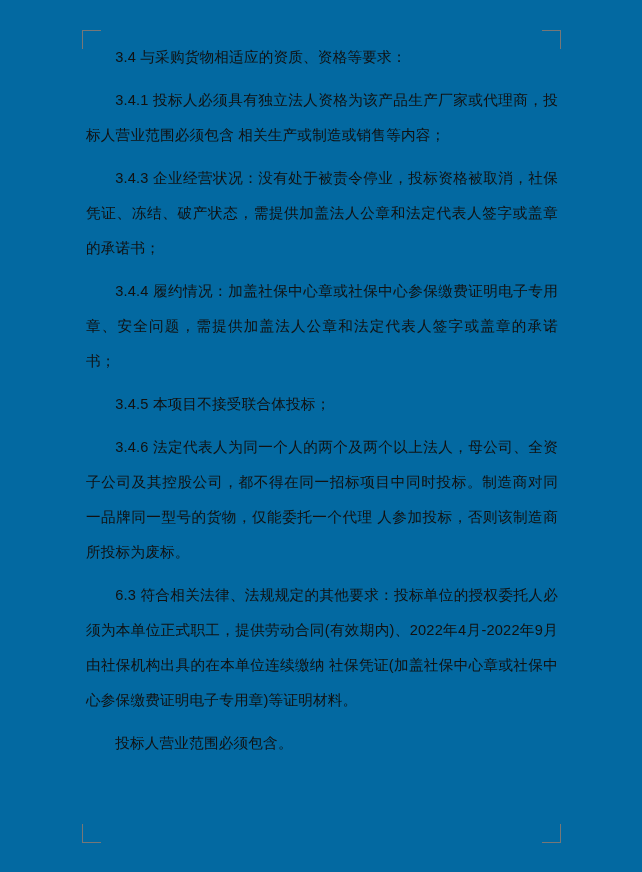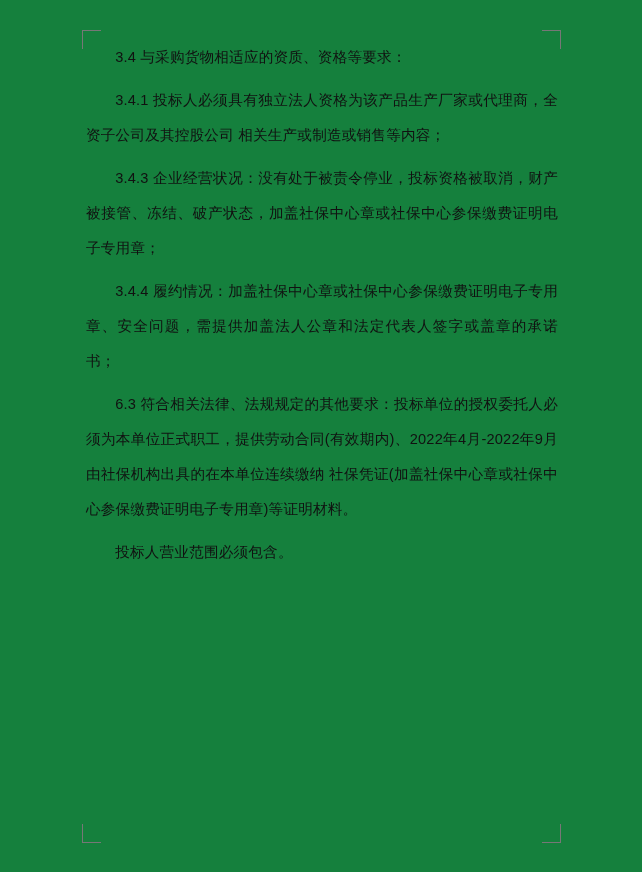--- a/index.html
+++ b/index.html
@@ -14,21 +14,21 @@
     color: #000000;
     position: relative;
     overflow: hidden;
   }
   .page {
     position: absolute;
     left: 0;
     top: 0;
     width: 642px;
     height: 872px;
-    background: #15803d;
+    background: #0369a1;
   }
   
   .crop {
     position: absolute;
     width: 18px;
     height: 18px;
   }
   .crop.tl { left: 82px;  top: 30px;  border-left: 1px solid #777; border-top: 1px solid #777; }
   .crop.tr { left: 542px; top: 30px;  border-right: 1px solid #777; border-top: 1px solid #777; }
   .crop.bl { left: 82px;  top: 824px; border-left: 1px solid #777; border-bottom: 1px solid #777; }
@@ -58,19 +58,21 @@
 <body>
 
 <div class="page">
   <div class="crop tl"></div>
   <div class="crop tr"></div>
   <div class="crop bl"></div>
   <div class="crop br"></div>
 
   <div class="content">
     <p class="para indent">3.4   与采购货物相适应的资质、资格等要求：</p>
-    <p class="para indent">3.4.1 投标人必须具有独立法人资格为该产品生产厂家或代理商，全资子公司及其控股公司  相关生产或制造或销售等内容；</p>
-    <p class="para indent">3.4.3 企业经营状况：没有处于被责令停业，投标资格被取消，财产被接管、冻结、破产状态，加盖社保中心章或社保中心参保缴费证明电子专用章；</p>
+    <p class="para indent">3.4.1 投标人必须具有独立法人资格为该产品生产厂家或代理商，投标人营业范围必须包含  相关生产或制造或销售等内容；</p>
+    <p class="para indent">3.4.3 企业经营状况：没有处于被责令停业，投标资格被取消，社保凭证、冻结、破产状态，需提供加盖法人公章和法定代表人签字或盖章的承诺书；</p>
     <p class="para indent">3.4.4 履约情况：加盖社保中心章或社保中心参保缴费证明电子专用章、安全问题，需提供加盖法人公章和法定代表人签字或盖章的承诺书；</p>
+    <p class="para indent">3.4.5 本项目不接受联合体投标；</p>
+    <p class="para indent">3.4.6 法定代表人为同一个人的两个及两个以上法人，母公司、全资子公司及其控股公司，都不得在同一招标项目中同时投标。制造商对同一品牌同一型号的货物，仅能委托一个代理  人参加投标，否则该制造商所投标为废标。</p>
     <p class="para indent">6.3 符合相关法律、法规规定的其他要求：投标单位的授权委托人必须为本单位正式职工，提供劳动合同(有效期内)、2022年4月-2022年9月由社保机构出具的在本单位连续缴纳  社保凭证(加盖社保中心章或社保中心参保缴费证明电子专用章)等证明材料。</p>
     <p class="para indent">投标人营业范围必须包含。</p>
   </div>
 </div>
 
 </body></html>

